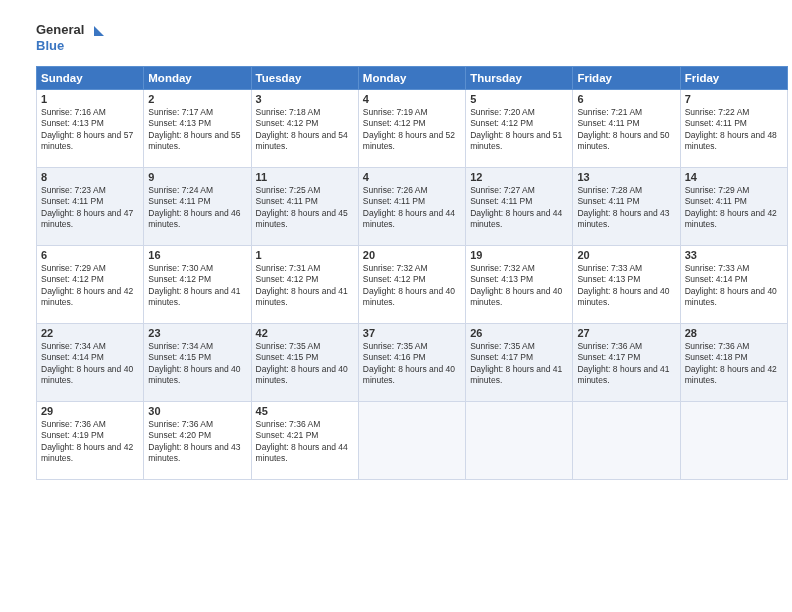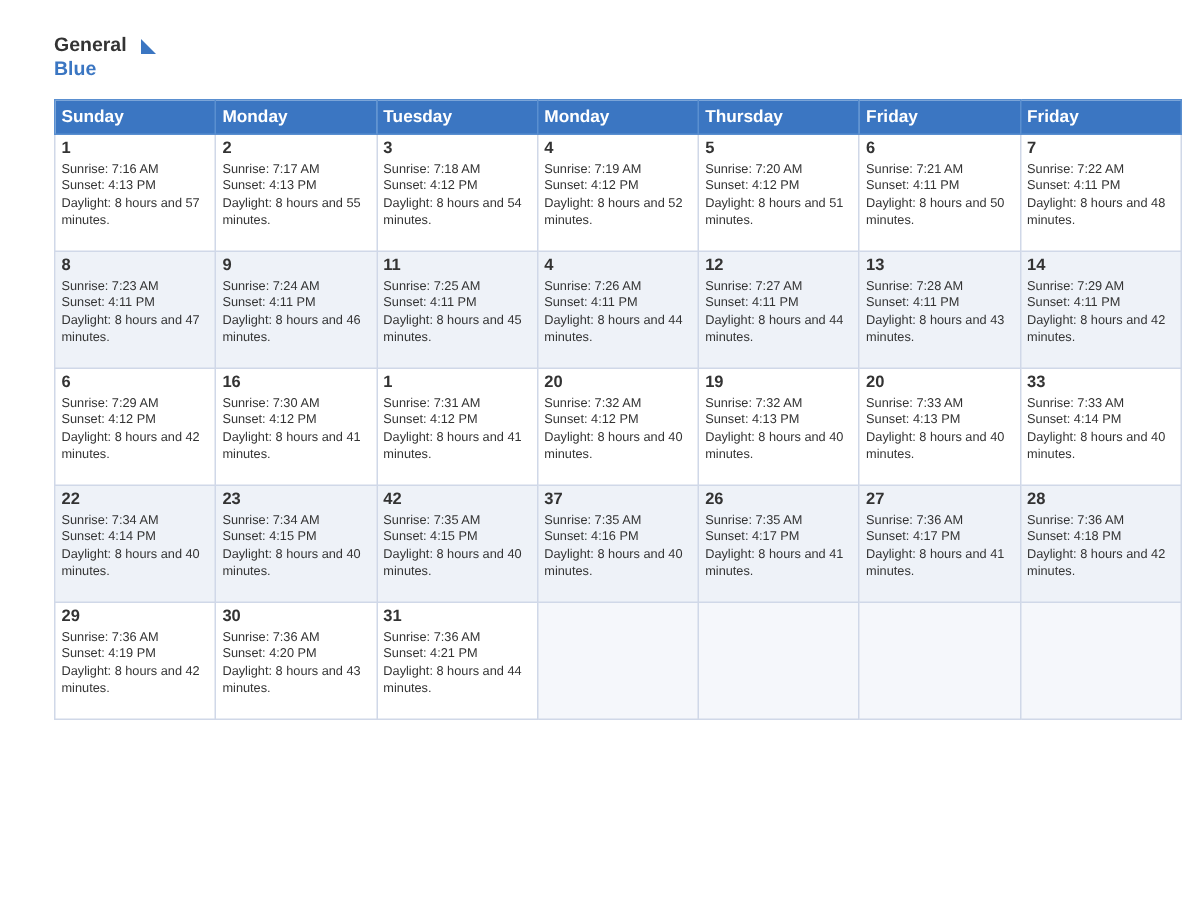--- a/index.html
+++ b/index.html
@@ -144,21 +144,21 @@
           <td><span class="day-num">23</span><span class="day-info">Sunrise: 7:34 AM<br>Sunset: 4:15 PM<br>Daylight: 8 hours and 40 minutes.</span></td>
           <td><span class="day-num">42</span><span class="day-info">Sunrise: 7:35 AM<br>Sunset: 4:15 PM<br>Daylight: 8 hours and 40 minutes.</span></td>
           <td><span class="day-num">37</span><span class="day-info">Sunrise: 7:35 AM<br>Sunset: 4:16 PM<br>Daylight: 8 hours and 40 minutes.</span></td>
           <td><span class="day-num">26</span><span class="day-info">Sunrise: 7:35 AM<br>Sunset: 4:17 PM<br>Daylight: 8 hours and 41 minutes.</span></td>
           <td><span class="day-num">27</span><span class="day-info">Sunrise: 7:36 AM<br>Sunset: 4:17 PM<br>Daylight: 8 hours and 41 minutes.</span></td>
           <td><span class="day-num">28</span><span class="day-info">Sunrise: 7:36 AM<br>Sunset: 4:18 PM<br>Daylight: 8 hours and 42 minutes.</span></td>
         </tr>
         <tr>
           <td><span class="day-num">29</span><span class="day-info">Sunrise: 7:36 AM<br>Sunset: 4:19 PM<br>Daylight: 8 hours and 42 minutes.</span></td>
           <td><span class="day-num">30</span><span class="day-info">Sunrise: 7:36 AM<br>Sunset: 4:20 PM<br>Daylight: 8 hours and 43 minutes.</span></td>
-          <td><span class="day-num">31</span><span class="day-info">Sunrise: 7:36 AM<br>Sunset: 4:21 PM<br>Daylight: 8 hours and 44 minutes.</span></td>
+          <td><span class="day-num">45</span><span class="day-info">Sunrise: 7:36 AM<br>Sunset: 4:21 PM<br>Daylight: 8 hours and 44 minutes.</span></td>
           <td class="empty-cell"></td>
           <td class="empty-cell"></td>
           <td class="empty-cell"></td>
           <td class="empty-cell"></td>
         </tr>
       </tbody>
   </table>
 </div>
 
 </body></html>

